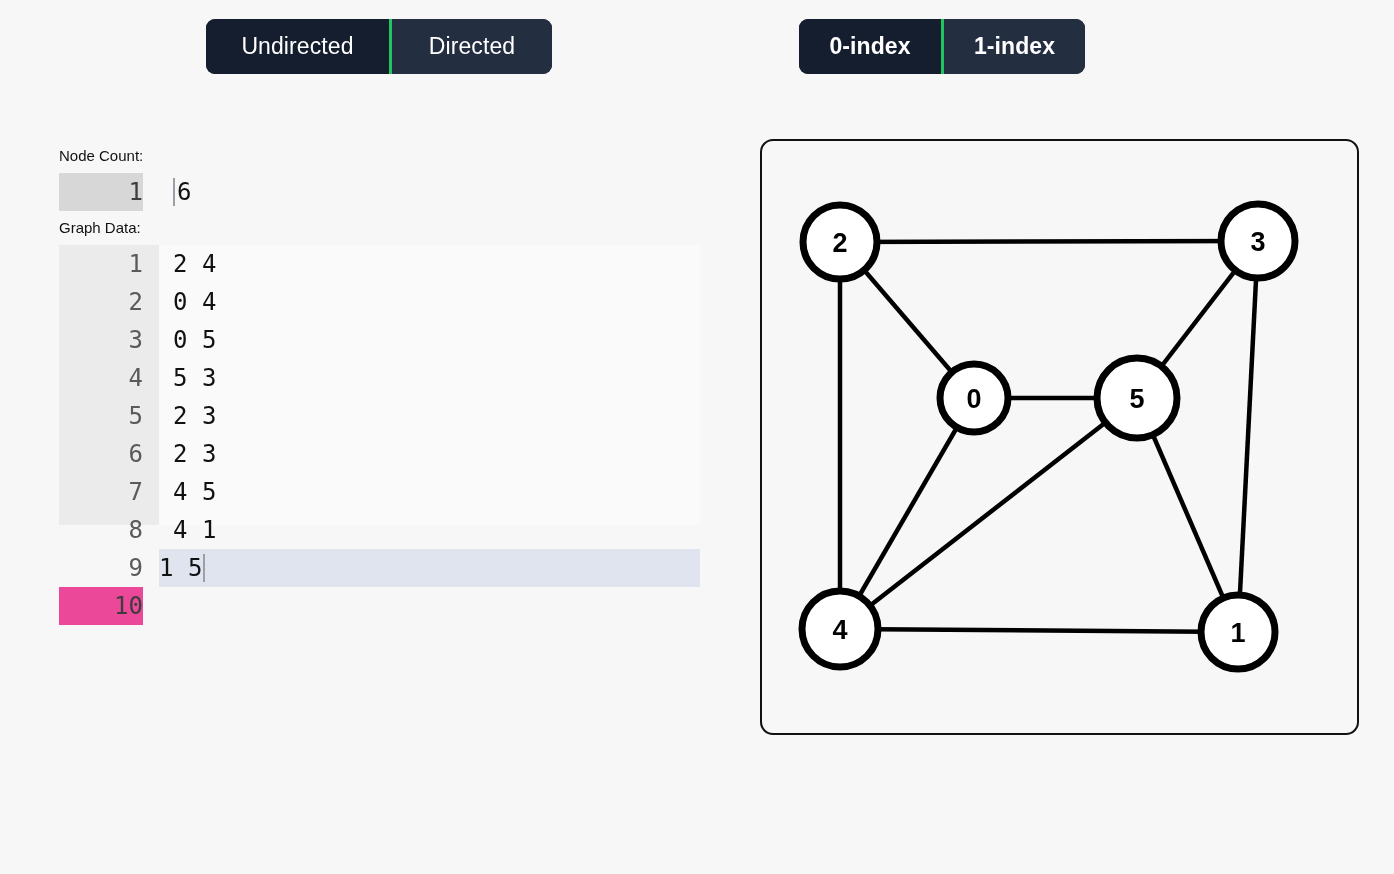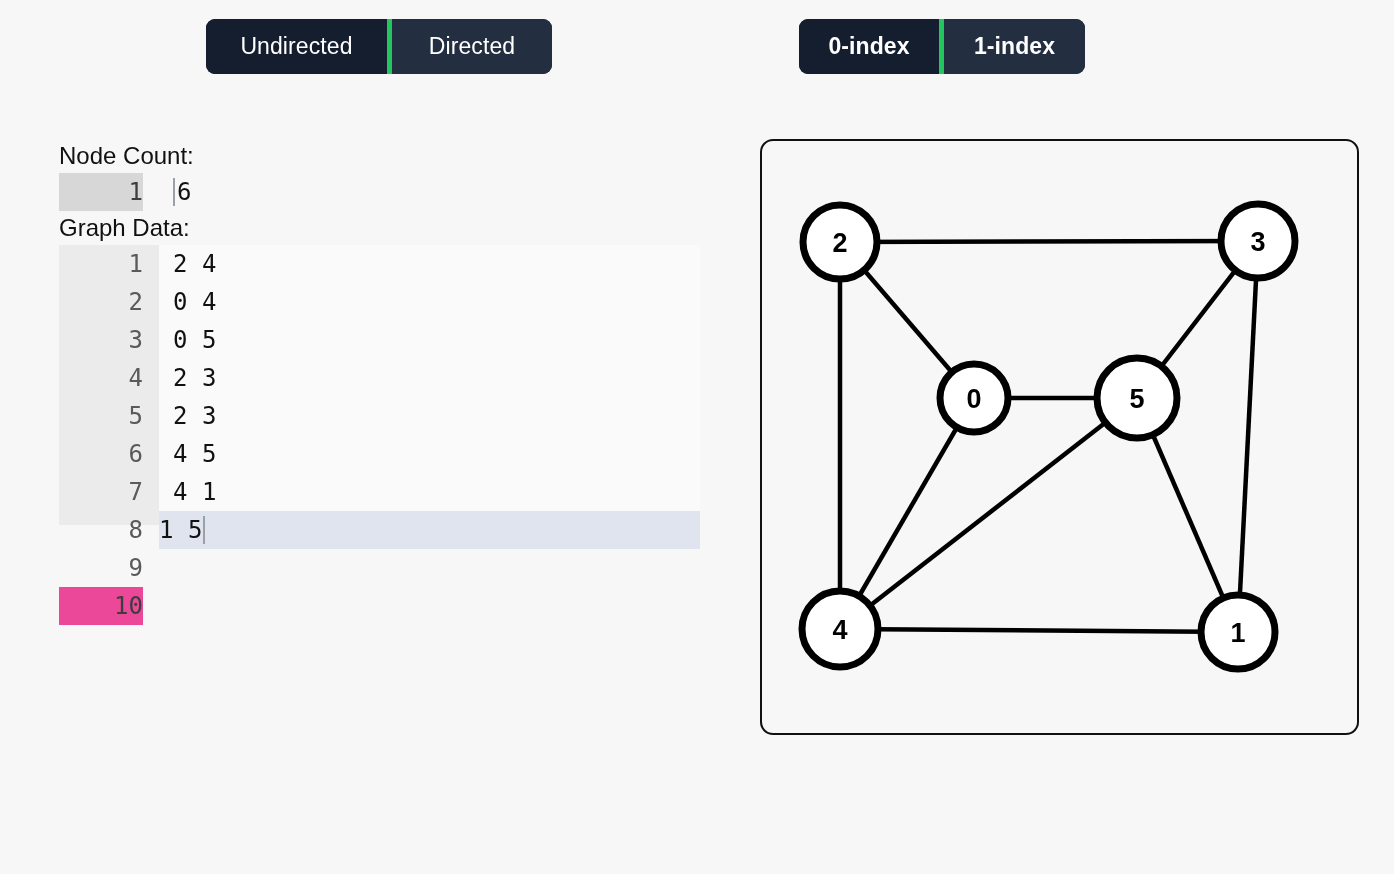--- a/index.html
+++ b/index.html
@@ -23,42 +23,42 @@
   }
   .seg {
     display: flex; align-items: center; justify-content: center;
     height: 100%;
     color: #ffffff;
     font-size: 23px;
     letter-spacing: 0.1px;
     background: #232e41;
     cursor: pointer;
     user-select: none;
-    border-right: 5px solid #22c55e;
+    border-right: 3px solid #22c55e;
   }
   .seg:last-child { border-right: none; }
   .seg.active { background: #151e2e; }
 
   #mode-group { left: 206px; top: 19px; }
   #mode-group .seg:nth-child(1) { width: 186px; }
   #mode-group .seg:nth-child(2) { width: 160px; }
 
   #label-group { left: 799px; top: 19px; font-weight: bold; }
   #label-group .seg:nth-child(1) { width: 145px; }
   #label-group .seg:nth-child(2) { width: 141px; }
   #label-group .seg:nth-child(3) { width: 235px; }
 
   
   #editor-col {
     position: absolute;
     left: 59px; top: 139px;
     width: 641px;
   }
   .field-label {
-    font-size: 24px;
+    font-size: 15px;
     color: #111111;
     line-height: 34px;
     height: 34px;
     white-space: nowrap;
   }
 
   .editor {
     position: relative;
     display: flex;
     background: #fafafa;
@@ -169,20 +169,21 @@
           <div class="ln">6</div>
           <div class="ln">7</div>
           <div class="ln">8</div>
           <div class="ln">9</div>
           <div class="ln active">10</div>
         </div>
       <div class="code" id="gd-code">
           <div class="row"><span>2 4</span></div>
           <div class="row"><span>0 4</span></div>
           <div class="row"><span>0 5</span></div>
+          <div class="row"><span>5 3</span></div>
           <div class="row"><span>2 3</span></div>
           <div class="row"><span>2 3</span></div>
           <div class="row"><span>4 5</span></div>
           <div class="row"><span>4 1</span></div>
           <div class="row active"><span>1 5</span><span class="caret"></span></div>
         </div>
     </div>
 
   </div>
 

